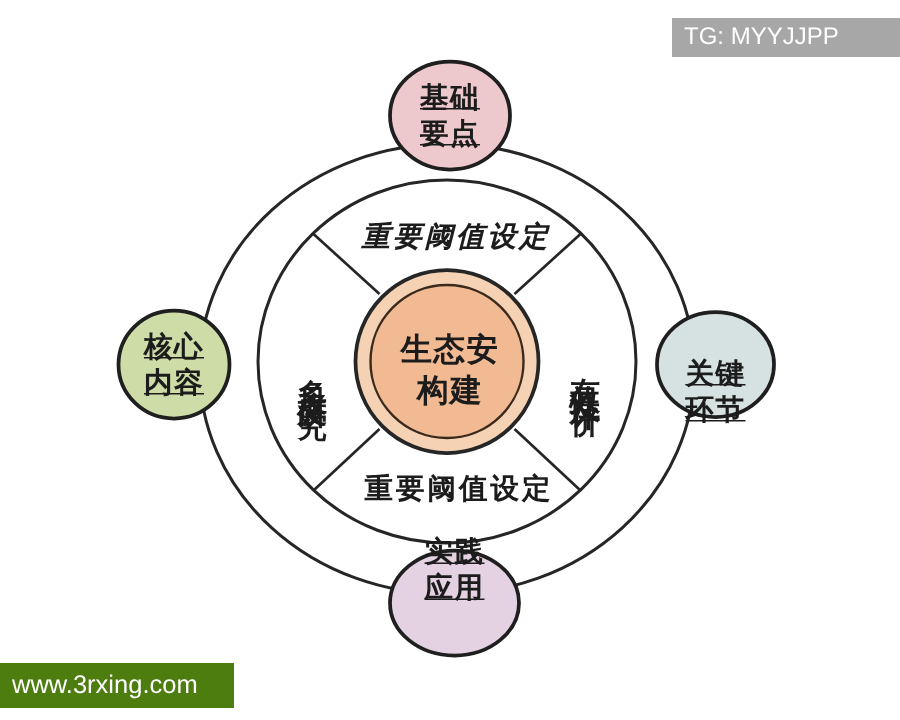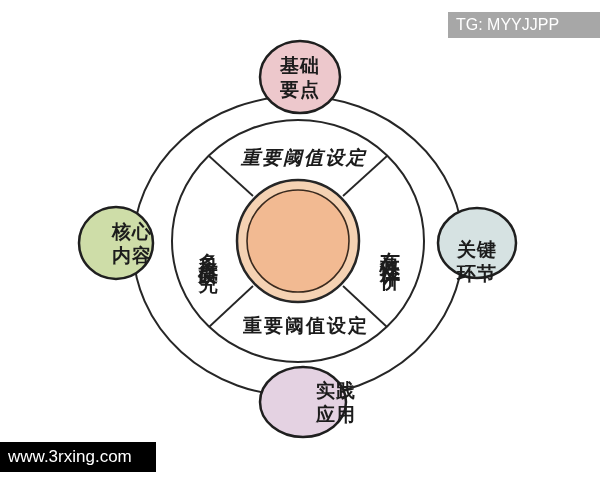--- a/index.html
+++ b/index.html
@@ -22,21 +22,21 @@
     text-align: center;
   }
   .center-label { font-size: 21px; line-height: 27px; letter-spacing: 1px; }
   .ring-label-h { font-size: 19px; letter-spacing: 2px; }
   .ring-label-v {
     font-size: 20px;
     letter-spacing: 5px;
     writing-mode: vertical-rl;
     text-orientation: upright;
   }
-  .sat-label { font-size: 19px; line-height: 24px; letter-spacing: 1px; }
+  .sat-label { font-size: 19px; line-height: 24px; letter-spacing: 1px; text-decoration: underline; }
 
   .bar {
     position: absolute;
     color: #ffffff;
     font-family: "Liberation Sans", sans-serif;
     font-weight: 400;
     display: flex;
     align-items: center;
   }
   .bar-tg {
@@ -73,44 +73,46 @@
     <circle cx="298" cy="241" r="61" stroke="#262626" stroke-width="2.5" fill="#f5d2b3"></circle>
     <circle cx="298" cy="241" r="51" stroke="#3a2a1e" stroke-width="1.6" fill="#f2ba92"></circle>
 
     <ellipse cx="300" cy="77" rx="40" ry="36" stroke="#1f1f1f" stroke-width="2.5" fill="#edc8cc"></ellipse>
     <ellipse cx="116" cy="243" rx="37" ry="36" stroke="#1f1f1f" stroke-width="2.5" fill="#cedda8"></ellipse>
     <ellipse cx="477" cy="243" rx="39" ry="35" stroke="#1f1f1f" stroke-width="2.5" fill="#d6e2e2"></ellipse>
     <ellipse cx="303" cy="402" rx="43" ry="35" stroke="#1f1f1f" stroke-width="2.5" fill="#e4d2e2"></ellipse>
   </svg>
 
   <div class="txt center-label" style="left:300px; top:246px;">
+    <div>生态安</div>
+    <div>构建</div>
   </div>
 
   <div class="txt ring-label-h" style="left:304px; top:158px;font-style:italic;">重要阈值设定</div>
   <div class="txt ring-label-h" style="left:306px; top:326px;">重要阈值设定</div>
   <div class="txt ring-label-v" style="left:209px; top:249px;">多尺度研究</div>
   <div class="txt ring-label-v" style="left:391px; top:248px;">有效性评价</div>
 
   <div class="txt sat-label" style="left:300px; top:77px;">
     <div>基础</div>
     <div>要点</div>
   </div>
-  <div class="txt sat-label" style="left:116px; top:243px;margin-left:16px;">
+  <div class="txt sat-label" style="left:116px; top:243px;">
     <div>核心</div>
     <div>内容</div>
   </div>
   <div class="txt sat-label" style="left:477px; top:261px;">
     <div>关键</div>
     <div>环节</div>
   </div>
-  <div class="txt sat-label" style="left:303px; top:402px;margin-left:33px;">
+  <div class="txt sat-label" style="left:303px; top:380px;">
     <div>实践</div>
     <div>应用</div>
   </div>
 
   <div class="bar bar-tg" style="background:#a7a7a7;">
     <span>TG: MYYJJPP</span>
   </div>
-  <div class="bar bar-site" style="background:#000000;">
+  <div class="bar bar-site" style="background:#4d7c0f;">
     <span>www.3rxing.com</span>
   </div>
 
 </div>
 
 </body></html>

